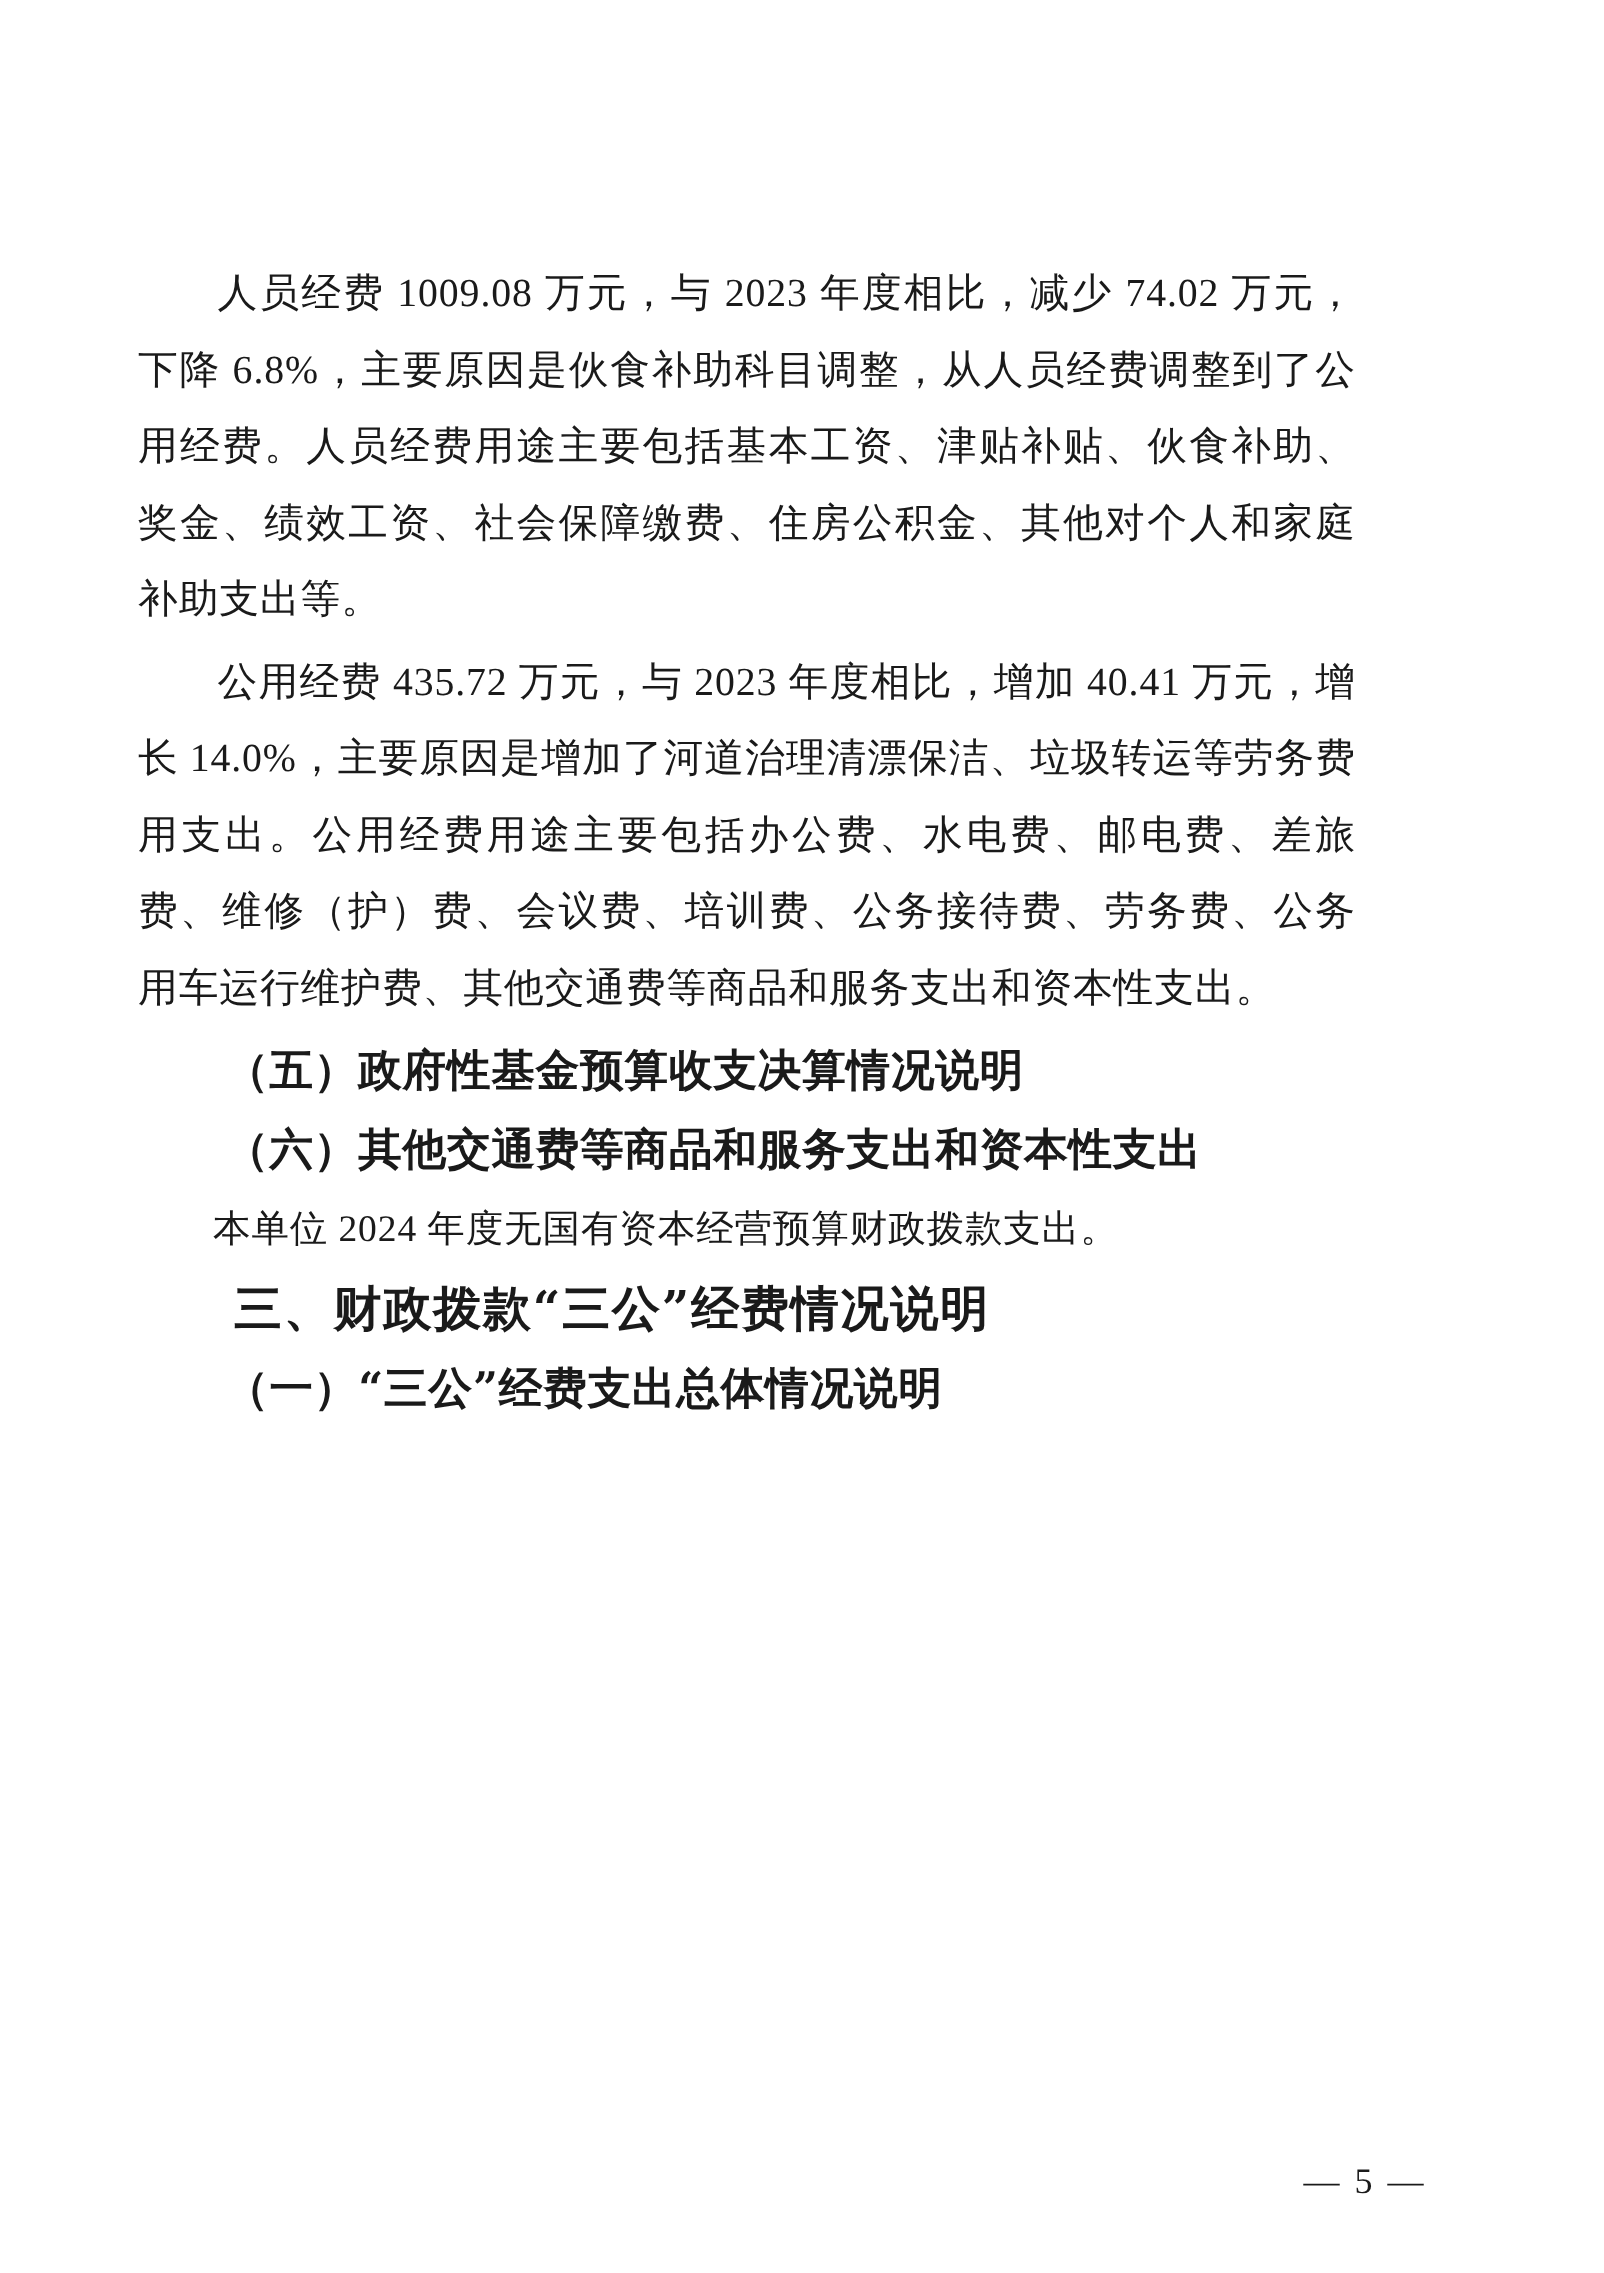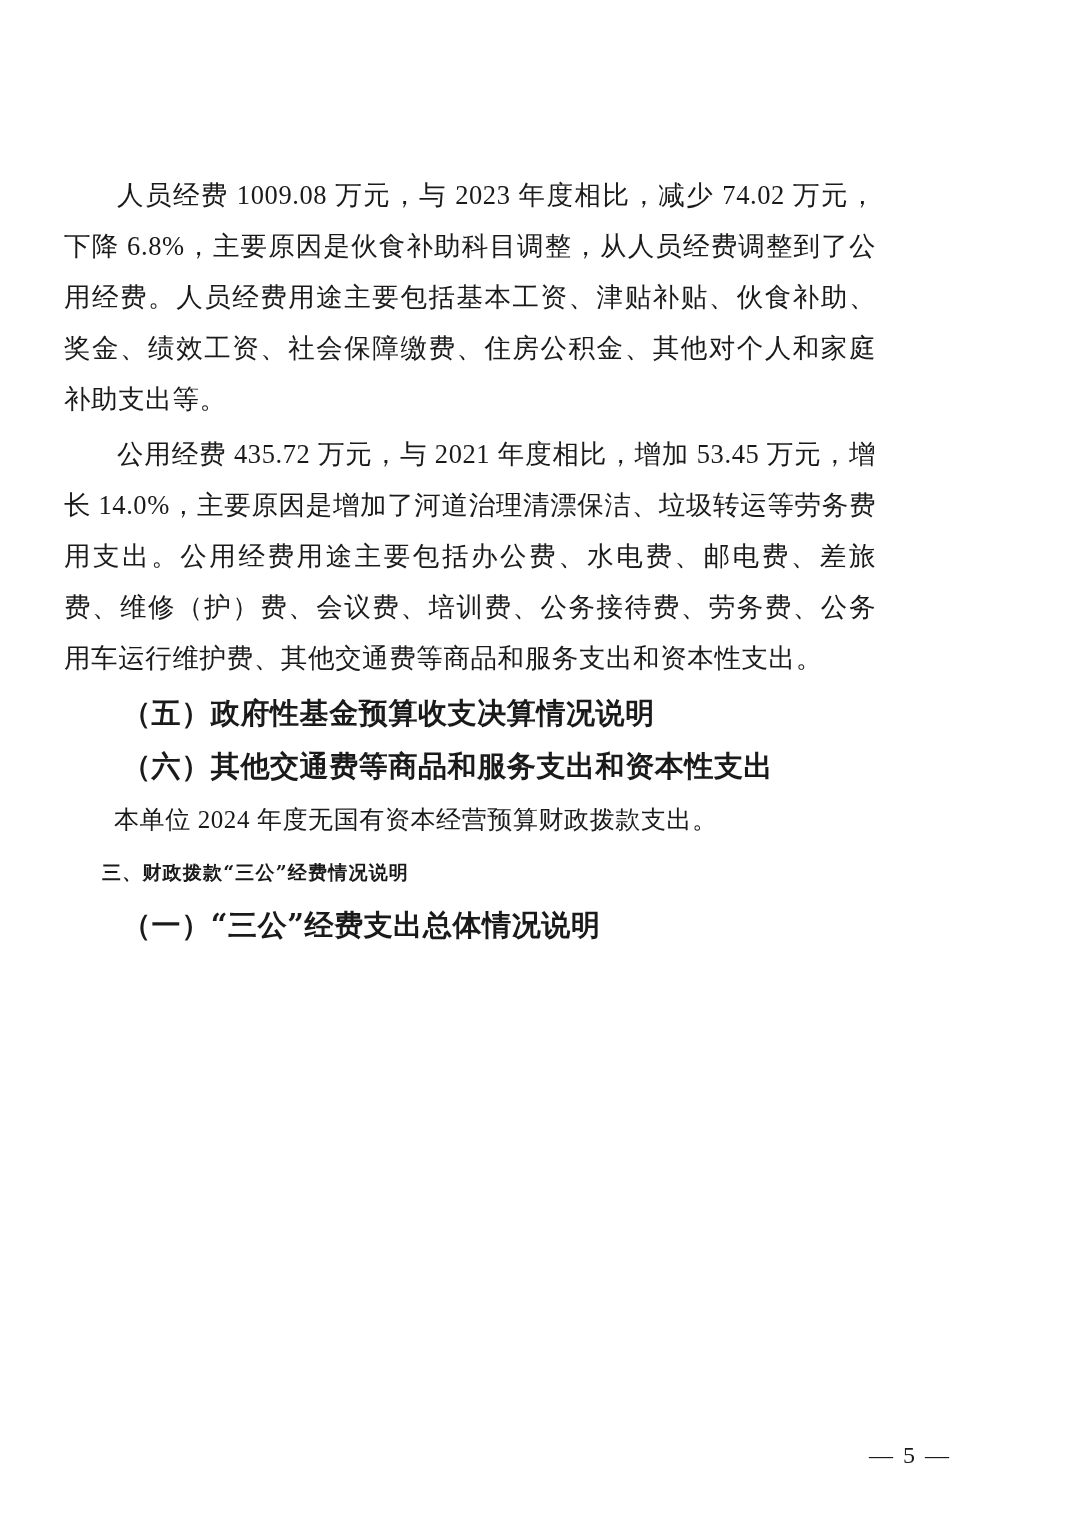--- a/index.html
+++ b/index.html
@@ -14,21 +14,21 @@
     font-family: "Liberation Serif", "DejaVu Serif", serif;
     color: #1a1a1a;
   }
   .page {
     position: absolute;
     left: 0;
     top: 0;
     width: 1069px;
     height: 1515px;
     box-sizing: border-box;
-    padding: 170px 118px 60px 64px;
+    padding: 170px 118px 60px 92px;
   }
   .doc-body {
     width: 812px;
   }
   p.para {
     margin: 0 0 4px 0;
     font-size: 26.5px;
     line-height: 51px;
     text-align: justify;
     text-justify: inter-ideograph;
@@ -40,21 +40,21 @@
     margin: 0 0 2px 0;
     font-size: 29px;
     line-height: 51px;
     text-indent: 2em;
     font-weight: bold;
     letter-spacing: 0.6px;
     font-family: "DejaVu Serif", "Liberation Serif", serif;
   }
   p.heading-main {
     margin: 0 0 2px 0;
-    font-size: 19px;
+    font-size: 32px;
     line-height: 51px;
     text-indent: 2em;
     font-weight: bold;
     letter-spacing: 1.2px;
     font-family: "DejaVu Serif", "Liberation Serif", serif;
   }
   p.plain-line {
     margin: 0 0 2px 0;
     font-size: 25px;
     line-height: 51px;
@@ -72,21 +72,21 @@
   }
 </style>
 </head>
 <body>
 
 <div class="page">
   <div class="doc-body">
 
     <p class="para">人员经费 1009.08 万元，与 2023 年度相比，减少 74.02 万元，下降 6.8%，主要原因是伙食补助科目调整，从人员经费调整到了公用经费。人员经费用途主要包括基本工资、津贴补贴、伙食补助、奖金、绩效工资、社会保障缴费、住房公积金、其他对个人和家庭补助支出等。</p>
 
-    <p class="para">公用经费 435.72 万元，与 2021 年度相比，增加 53.45 万元，增长 14.0%，主要原因是增加了河道治理清漂保洁、垃圾转运等劳务费用支出。公用经费用途主要包括办公费、水电费、邮电费、差旅费、维修（护）费、会议费、培训费、公务接待费、劳务费、公务用车运行维护费、其他交通费等商品和服务支出和资本性支出。</p>
+    <p class="para">公用经费 435.72 万元，与 2023 年度相比，增加 40.41 万元，增长 14.0%，主要原因是增加了河道治理清漂保洁、垃圾转运等劳务费用支出。公用经费用途主要包括办公费、水电费、邮电费、差旅费、维修（护）费、会议费、培训费、公务接待费、劳务费、公务用车运行维护费、其他交通费等商品和服务支出和资本性支出。</p>
 
     <p class="heading-sub">（五）政府性基金预算收支决算情况说明</p>
 
 
     <p class="heading-sub">（六）其他交通费等商品和服务支出和资本性支出</p>
 
     <p class="plain-line">本单位 2024 年度无国有资本经营预算财政拨款支出。</p>
 
     <p class="heading-main">三、财政拨款“三公”经费情况说明</p>
 

